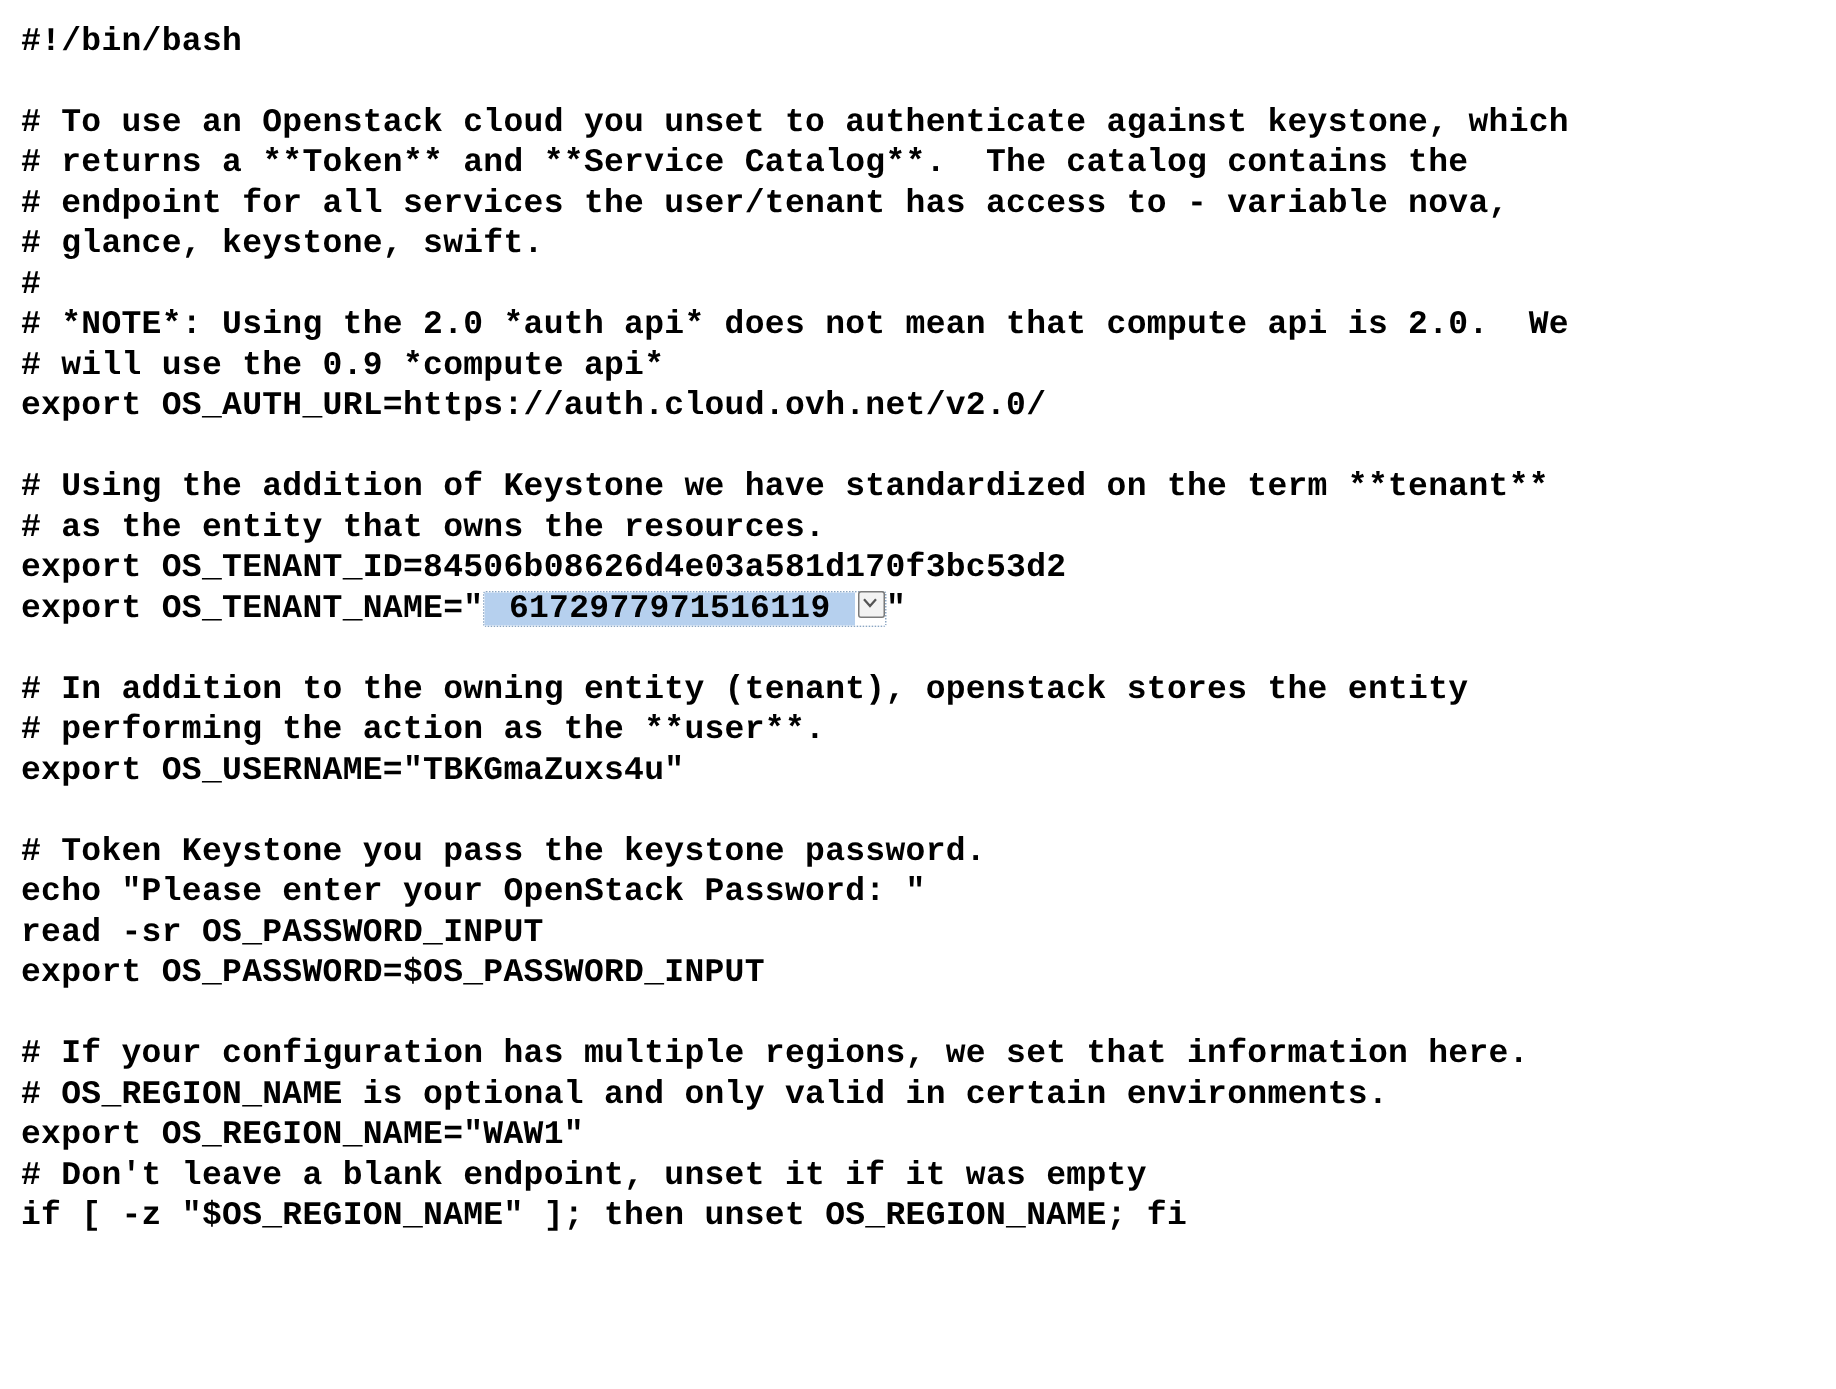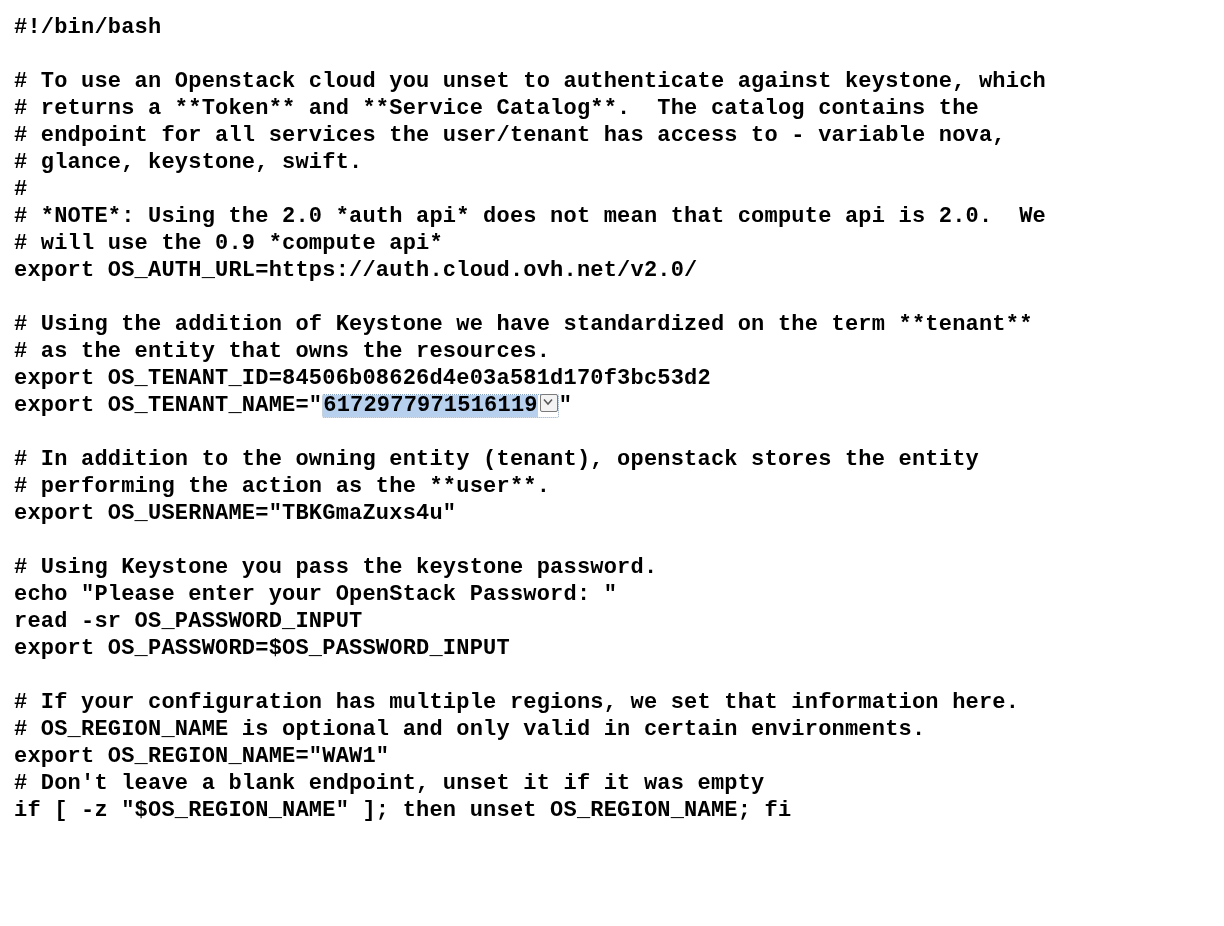--- a/index.html
+++ b/index.html
@@ -25,21 +25,21 @@
     border: 1px dotted #8aa5c2;
     border-radius: 2px;
     padding: 0 0 0 0;
     vertical-align: baseline;
     line-height: 22px;
   }
   .sel {
     background: #b6d0ee;
     color: #000000;
     display: inline-block;
-    padding: 0 0px;
+    padding: 0 16px;
   }
   .expand-btn {
     display: inline-block;
     width: 16px;
     height: 16px;
     border: 1px solid #7a7a7a;
     background: #f3f3f3;
     border-radius: 2px;
     vertical-align: middle;
     margin-left: 2px;
@@ -72,21 +72,21 @@
 <span># as the entity that owns the resources.</span>
 <span>export OS_TENANT_ID=84506b08626d4e03a581d170f3bc53d2</span>
 <span>export OS_TENANT_NAME="</span><span class="sel-wrap"><span class="sel">6172977971516119</span><span class="expand-btn"><svg viewBox="0 0 10 8">
           <path d="M1 1.5 L5 6 L9 1.5" fill="none" stroke="#555" stroke-width="1.5"></path>
         </svg></span></span><span>"</span>
 <span></span>
 <span># In addition to the owning entity (tenant), openstack stores the entity</span>
 <span># performing the action as the **user**.</span>
 <span>export OS_USERNAME="TBKGmaZuxs4u"</span>
 <span></span>
-<span># Using Keystone you pass the keystone password.</span>
+<span># Token Keystone you pass the keystone password.</span>
 <span>echo "Please enter your OpenStack Password: "</span>
 <span>read -sr OS_PASSWORD_INPUT</span>
 <span>export OS_PASSWORD=$OS_PASSWORD_INPUT</span>
 <span></span>
 <span># If your configuration has multiple regions, we set that information here.</span>
 <span># OS_REGION_NAME is optional and only valid in certain environments.</span>
 <span>export OS_REGION_NAME="WAW1"</span>
 <span># Don't leave a blank endpoint, unset it if it was empty</span>
 <span>if [ -z "$OS_REGION_NAME" ]; then unset OS_REGION_NAME; fi</span></div>
 

